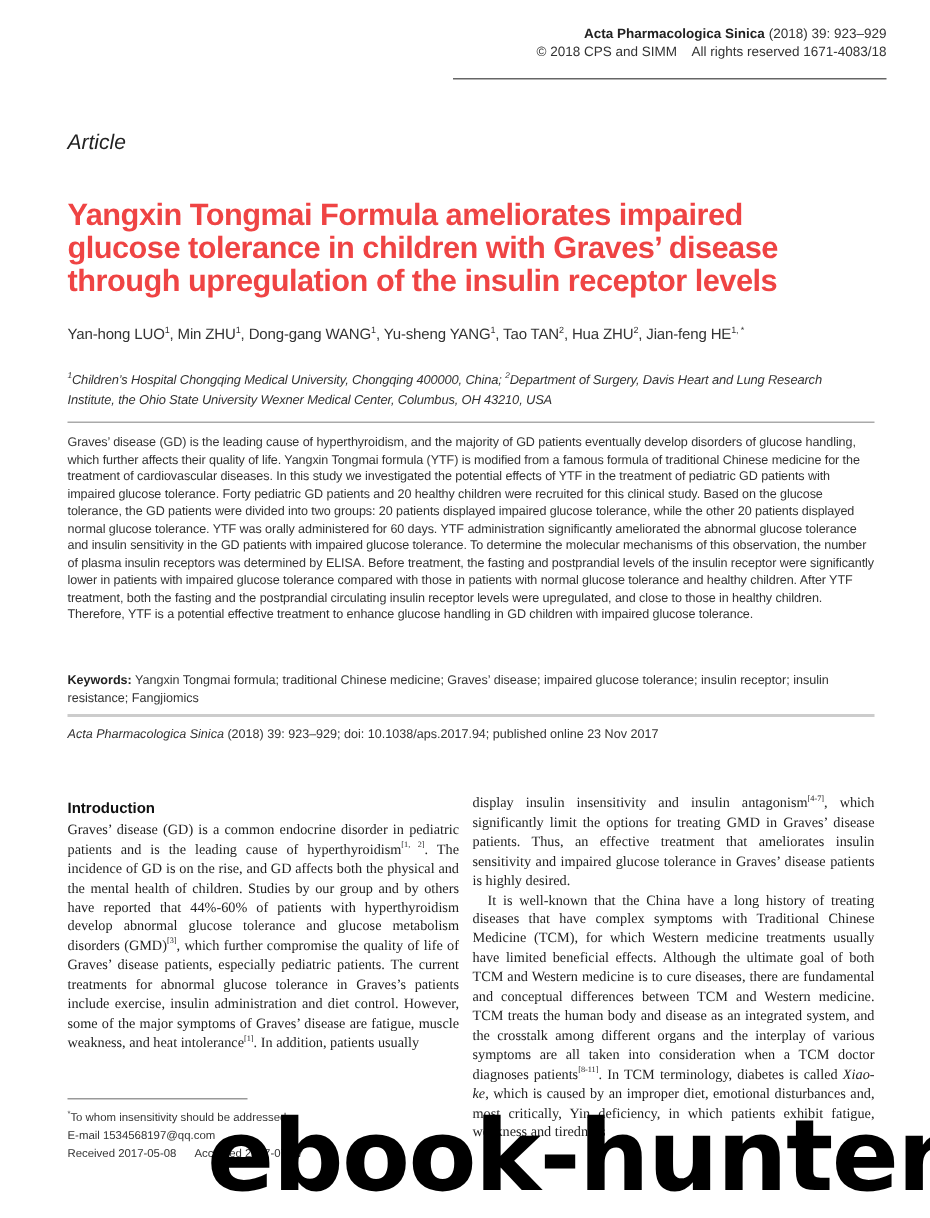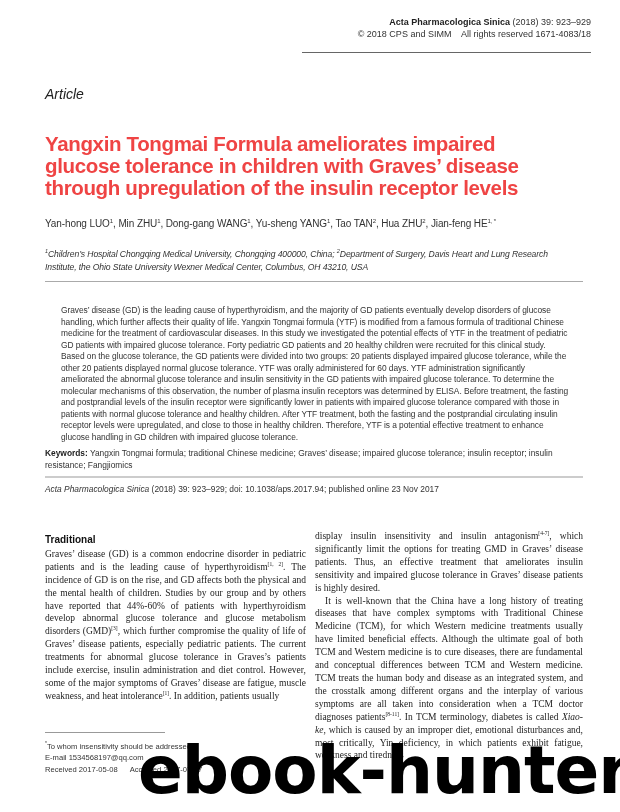--- a/index.html
+++ b/index.html
@@ -18,21 +18,21 @@
     .title { position:absolute; left:45px; top:133px; width:530px; font-size:20.5px; line-height:22px; font-weight:bold; color:#ef4444; letter-spacing:-0.35px; }
 
     .authors { position:absolute; left:45px; top:218px; font-size:10px; color:#333; letter-spacing:-0.1px; }
     .authors sup { font-size:6px; }
     .affil { position:absolute; left:45px; top:245px; width:535px; font-size:8.6px; line-height:13px; font-style:italic; color:#333; letter-spacing:-0.1px; }
     .affil sup { font-size:5.5px; font-style:italic; }
     .rule1 { position:absolute; left:45px; top:281px; width:538px; border-top:1px solid #aaa; }
 
     .abstract { position:absolute; left:45px; top:289px; width:540px; font-size:8.4px; line-height:11.55px; color:#333; letter-spacing:-0.05px; }
     .abstract .head { font-weight:bold; color:#222; }
-    .abstract p { margin:16px; }
+    .abstract p { margin:0; }
 
     .keywords { position:absolute; left:45px; top:448px; width:530px; font-size:8.4px; line-height:11.5px; color:#333; }
     .keywords .k-label { font-weight:bold; color:#222; }
     .rule2 { position:absolute; left:45px; top:476px; width:538px; border-top:2px solid #ccc; }
     .citation { position:absolute; left:45px; top:484px; font-size:8.4px; color:#333; }
     .citation i { font-style:italic; }
 
     .col { position:absolute; font-size:9.5px; line-height:12.9px; color:#222; text-align:justify; }
     .col-left { left:45px; top:534px; width:261px; }
     .col-right { left:315px; top:530px; width:268px; }
@@ -91,21 +91,21 @@
   <span class="k-label">Keywords:</span><span> Yangxin Tongmai formula; traditional Chinese medicine; Graves’ disease; impaired glucose tolerance; insulin receptor; insulin resistance; Fangjiomics</span>
 </div>
 
 <div class="rule2"></div>
 
 <div class="citation sans">
   <i>Acta Pharmacologica Sinica</i><span> (2018) 39: 923–929; doi: 10.1038/aps.2017.94; published online 23 Nov 2017</span>
 </div>
 
 <div class="col col-left serif">
-  <div class="intro-head">Traditional</div>
+  <div class="intro-head">Introduction</div>
   <p><span>Graves’ disease (GD) is a common endocrine disorder in pediatric patients and is the leading cause of hyperthyroidism</span><sup>[1, 2]</sup><span>. The incidence of GD is on the rise, and GD affects both the physical and the mental health of children.  Studies by our group and by others have reported that 44%-60% of patients with hyperthyroidism develop abnormal glucose tolerance and glucose metabolism disorders (GMD)</span><sup>[3]</sup><span>, which further compromise the quality of life of Graves’ disease patients, especially pediatric patients.  The current treatments for abnormal glucose tolerance in Graves’s patients include exercise, insulin administration and diet control.  However, some of the major symptoms of Graves’ disease are fatigue, muscle weakness, and heat intolerance</span><sup>[1]</sup><span>.  In addition, patients usually</span></p>
 </div>
 
 <div class="col col-right serif">
   <p><span>display insulin insensitivity and insulin antagonism</span><sup>[4-7]</sup><span>, which significantly limit the options for treating GMD in Graves’ disease patients.  Thus, an effective treatment that ameliorates insulin sensitivity and impaired glucose tolerance in Graves’ disease patients is highly desired.</span></p>
   <p class="indent"><span>It is well-known that the China have a long history of treating diseases that have complex symptoms with Traditional Chinese Medicine (TCM), for which Western medicine treatments usually have limited beneficial effects.  Although the ultimate goal of both TCM and Western medicine is to cure diseases, there are fundamental and conceptual differences between TCM and Western medicine.  TCM treats the human body and disease as an integrated system, and the crosstalk among different organs and the interplay of various symptoms are all taken into consideration when a TCM doctor diagnoses patients</span><sup>[8-11]</sup><span>.  In TCM terminology, diabetes is called </span><i>Xiao-ke</i><span>, which is caused by an improper diet, emotional disturbances and, most critically, Yin deficiency, in which patients exhibit fatigue, weakness and tiredness</span></p>
 </div>
 
 <div class="foot-rule"></div>
 <div class="footnote sans">

